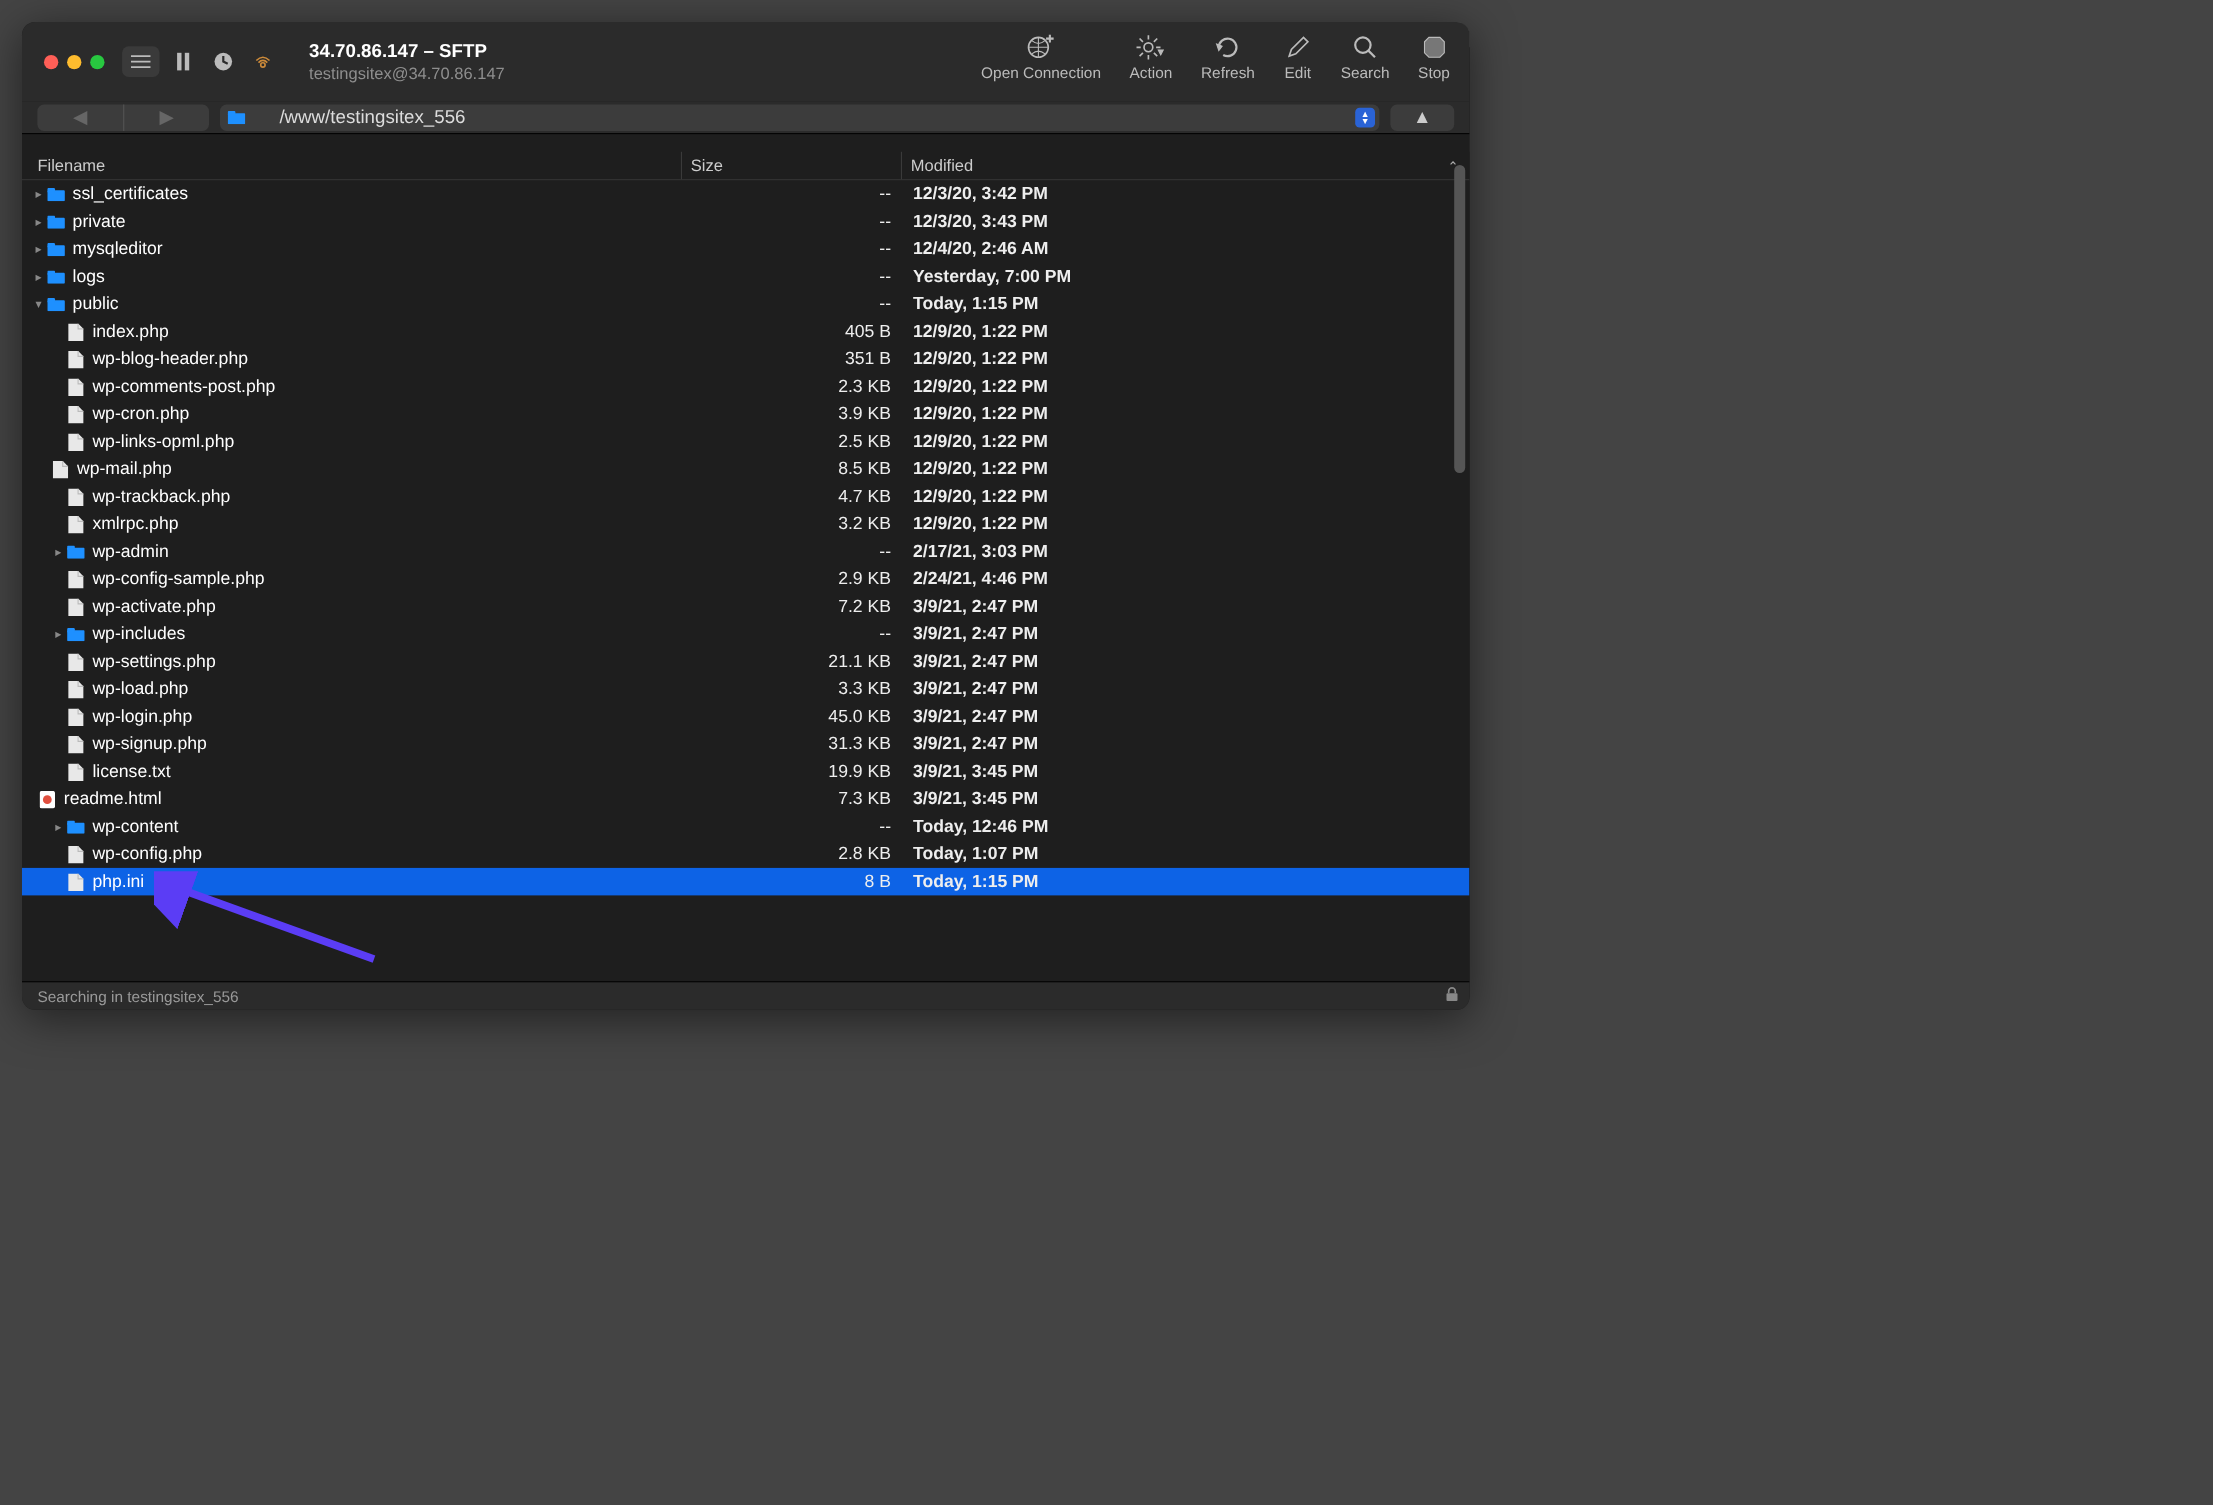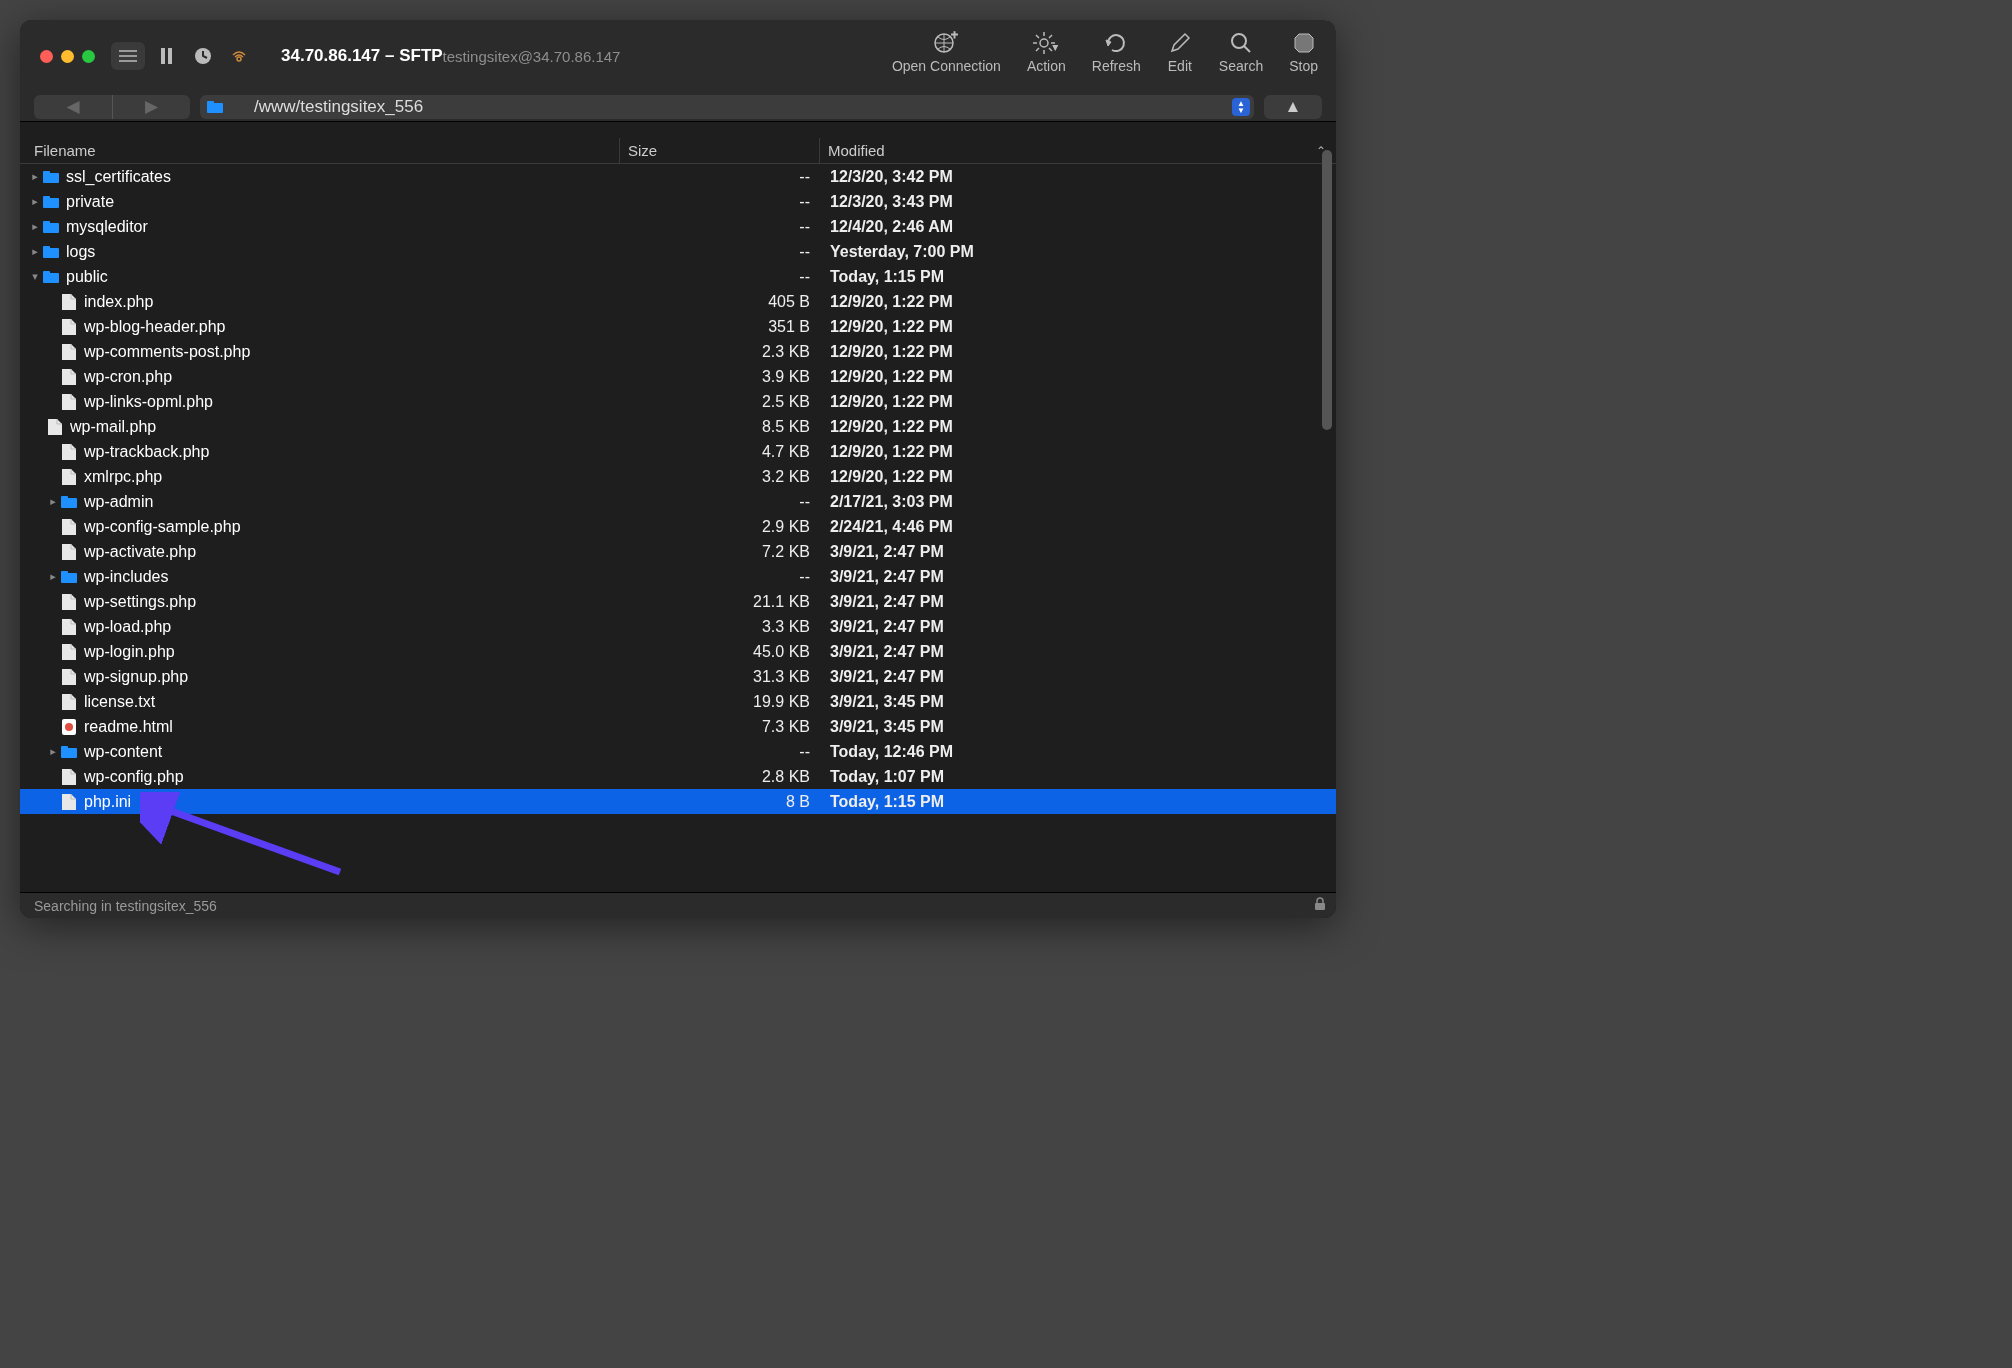--- a/index.html
+++ b/index.html
@@ -45,21 +45,21 @@
     display: flex;
     align-items: center;
     height: 28px;
   }
   .tb-iconbtn {
     width: 28px; height: 28px;
     display: flex; align-items: center; justify-content: center;
     color: #ccc;
     margin-left: 8px;
   }
-  .title-block { margin-left: 28px; display: flex; }
+  .title-block { margin-left: 28px; display: flex; flex-direction: column; }
   .title-line { color: #fff; font-weight: 600; font-size: 17px; }
   .subtitle-line { color: #8e8e8e; font-size: 15px; margin-top: 2px;}
   .toolbar-right {
     position: absolute;
     right: 12px;
     top: 6px;
     display: flex;
     gap: 14px;
     align-items: flex-start;
   }
@@ -633,21 +633,21 @@
               <path d="M0 0 H9 L14 5 V16 H0 Z" fill="#e8e8e8"></path>
               <path d="M9 0 V5 H14" fill="none" stroke="#bbb"></path>
             </svg>
           </span>
           <span>license.txt</span>
         </div>
         <div class="cell-size">19.9 KB</div>
         <div class="cell-mod">3/9/21, 3:45 PM</div>
       </div>
       <div class="row">
-        <div class="cell-name" style="padding-left:26px">
+        <div class="cell-name" style="">
           <span class="disclosure"></span>
           <span class="ficon">
             <svg width="14" height="16">
               <rect x="0" y="0" width="14" height="16" rx="2" fill="#fff"></rect>
               <circle cx="7" cy="8" r="4" fill="#e04f3f"></circle>
             </svg>
           </span>
           <span>readme.html</span>
         </div>
         <div class="cell-size">7.3 KB</div>

